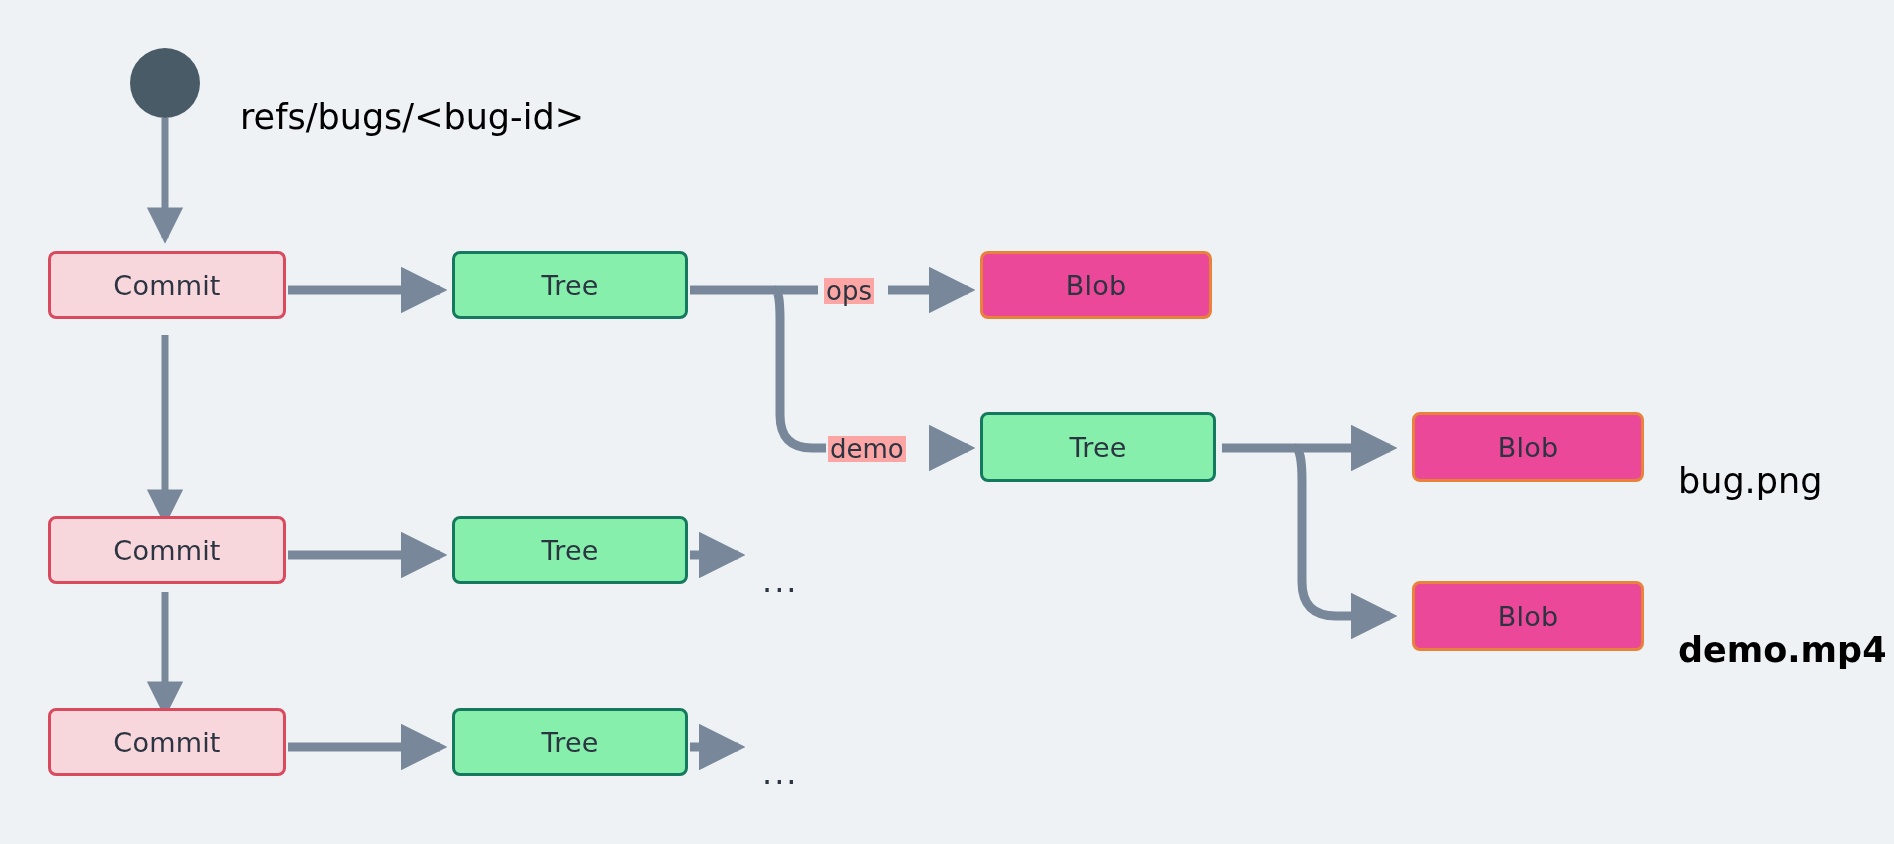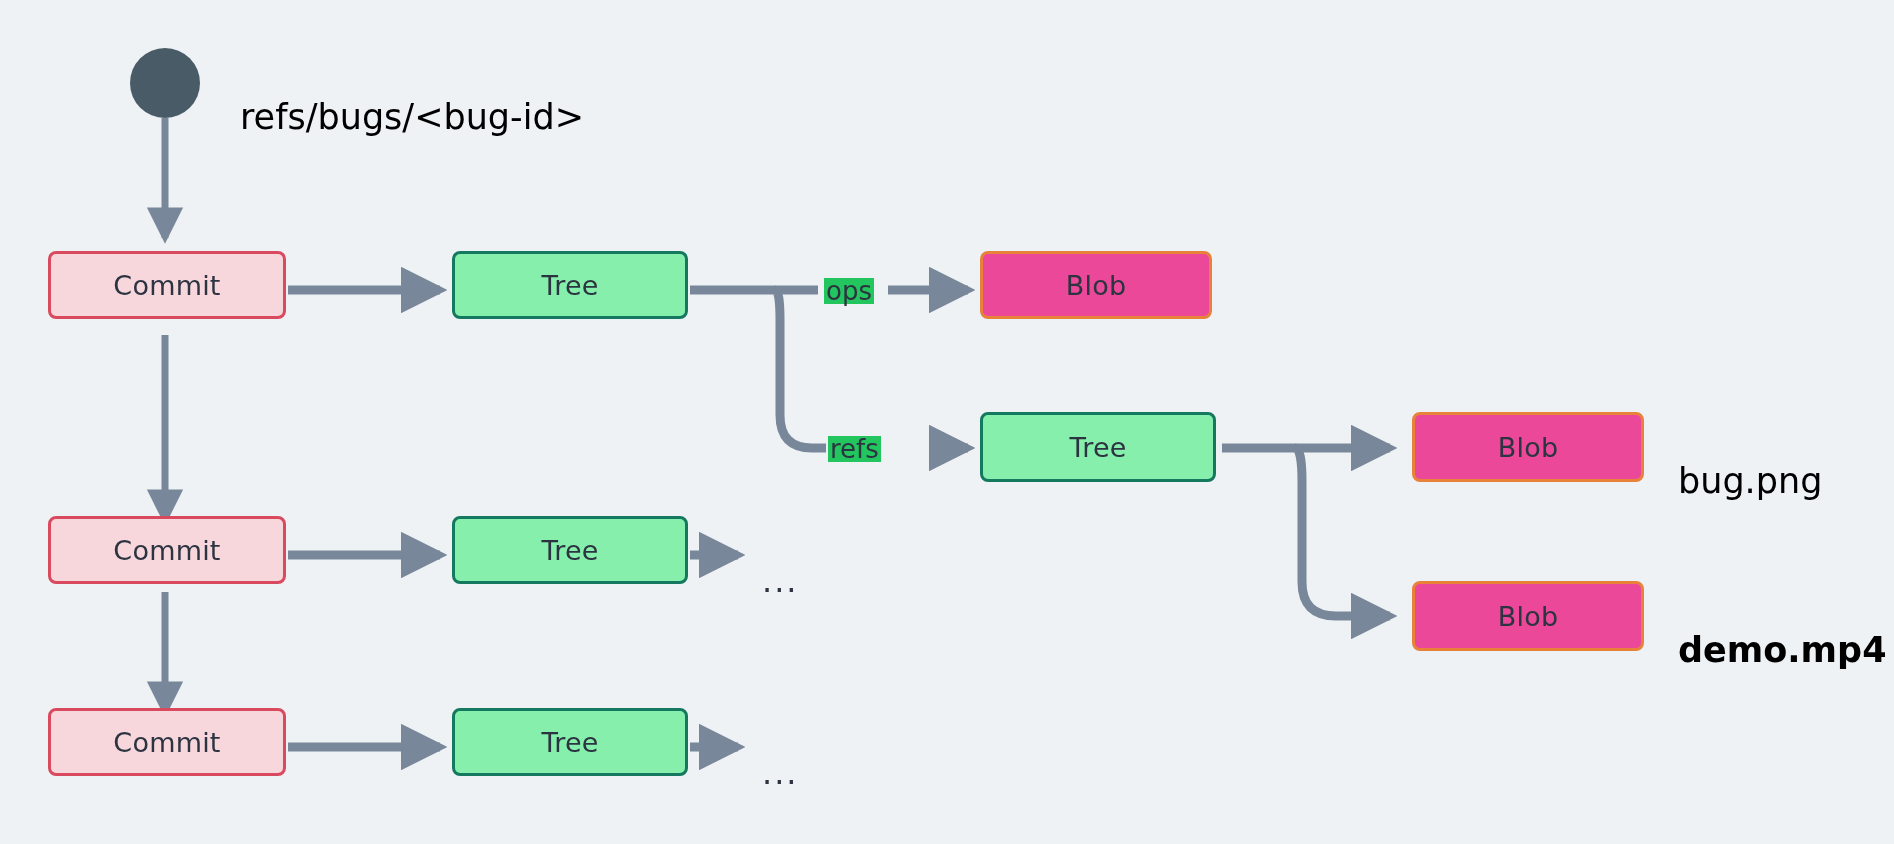--- a/index.html
+++ b/index.html
@@ -62,21 +62,21 @@
     white-space: nowrap;
     line-height: 1;
     margin-top: 28px;
   }
   .edge-label {
     position: absolute;
     font-size: 26px;
     color: #2b3440;
     white-space: nowrap;
     line-height: 1;
-    background: #22c55e;
+    background: #fca5a5;
     padding: 0 2px;
   }
   .ellipsis {
     position: absolute;
     font-size: 32px;
     color: #2b3440;
     letter-spacing: 2px;
     line-height: 1;
   }
 </style>
@@ -124,21 +124,21 @@
   </svg>
 
   <div class="ref-dot" style="left:130px; top:48px; width:70px; height:70px;"></div>
   <div class="plain-label" style="left:240px; top:72px;">refs/bugs/&lt;bug-id&gt;</div>
 
   <div class="node commit" style="left:48px; top:251px; width:238px; height:68px;">Commit</div>
   <div class="node tree" style="left:452px; top:251px; width:236px; height:68px;">Tree</div>
   <div class="edge-label" style="left:824px; top:278px;">ops</div>
   <div class="node blob" style="left:980px; top:251px; width:232px; height:68px;">Blob</div>
 
-  <div class="edge-label" style="left:828px; top:436px;">refs</div>
+  <div class="edge-label" style="left:828px; top:436px;">demo</div>
   <div class="node tree" style="left:980px; top:412px; width:236px; height:70px;">Tree</div>
   <div class="node blob" style="left:1412px; top:412px; width:232px; height:70px;">Blob</div>
   <div class="plain-label" style="left:1678px; top:436px;">bug.png</div>
 
   <div class="node blob" style="left:1412px; top:581px; width:232px; height:70px;">Blob</div>
   <div class="plain-label" style="left:1678px; top:605px;font-weight:bold;">demo.mp4</div>
 
   <div class="node commit" style="left:48px; top:516px; width:238px; height:68px;">Commit</div>
   <div class="node tree" style="left:452px; top:516px; width:236px; height:68px;">Tree</div>
   <div class="ellipsis" style="left:762px; top:565px;">...</div>

